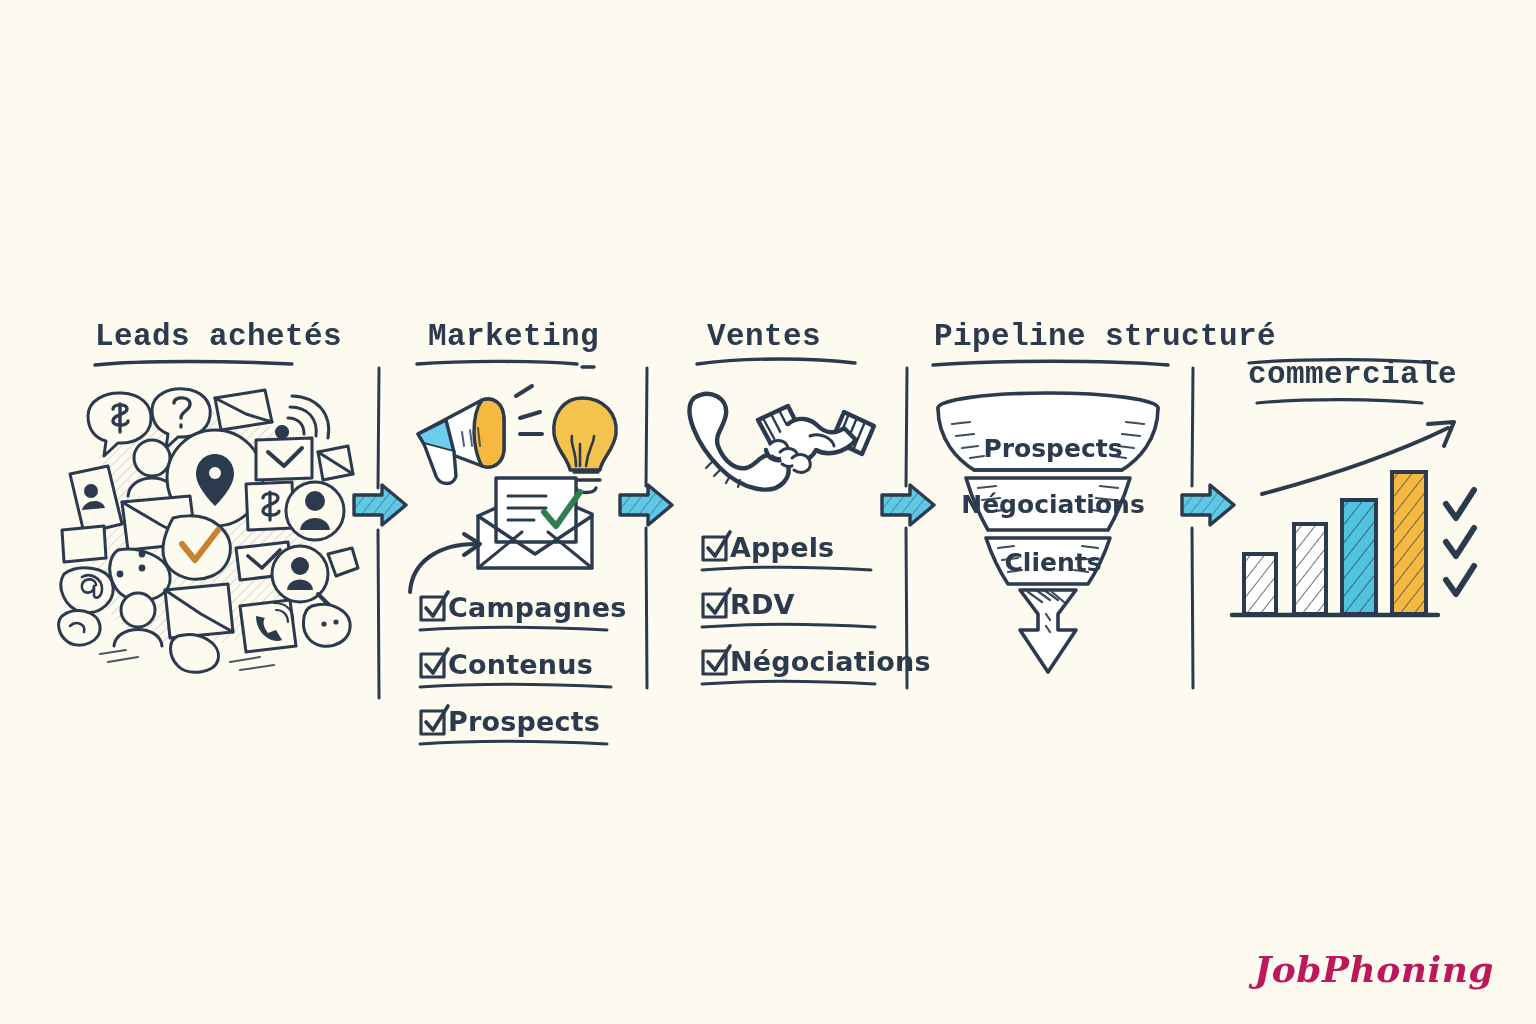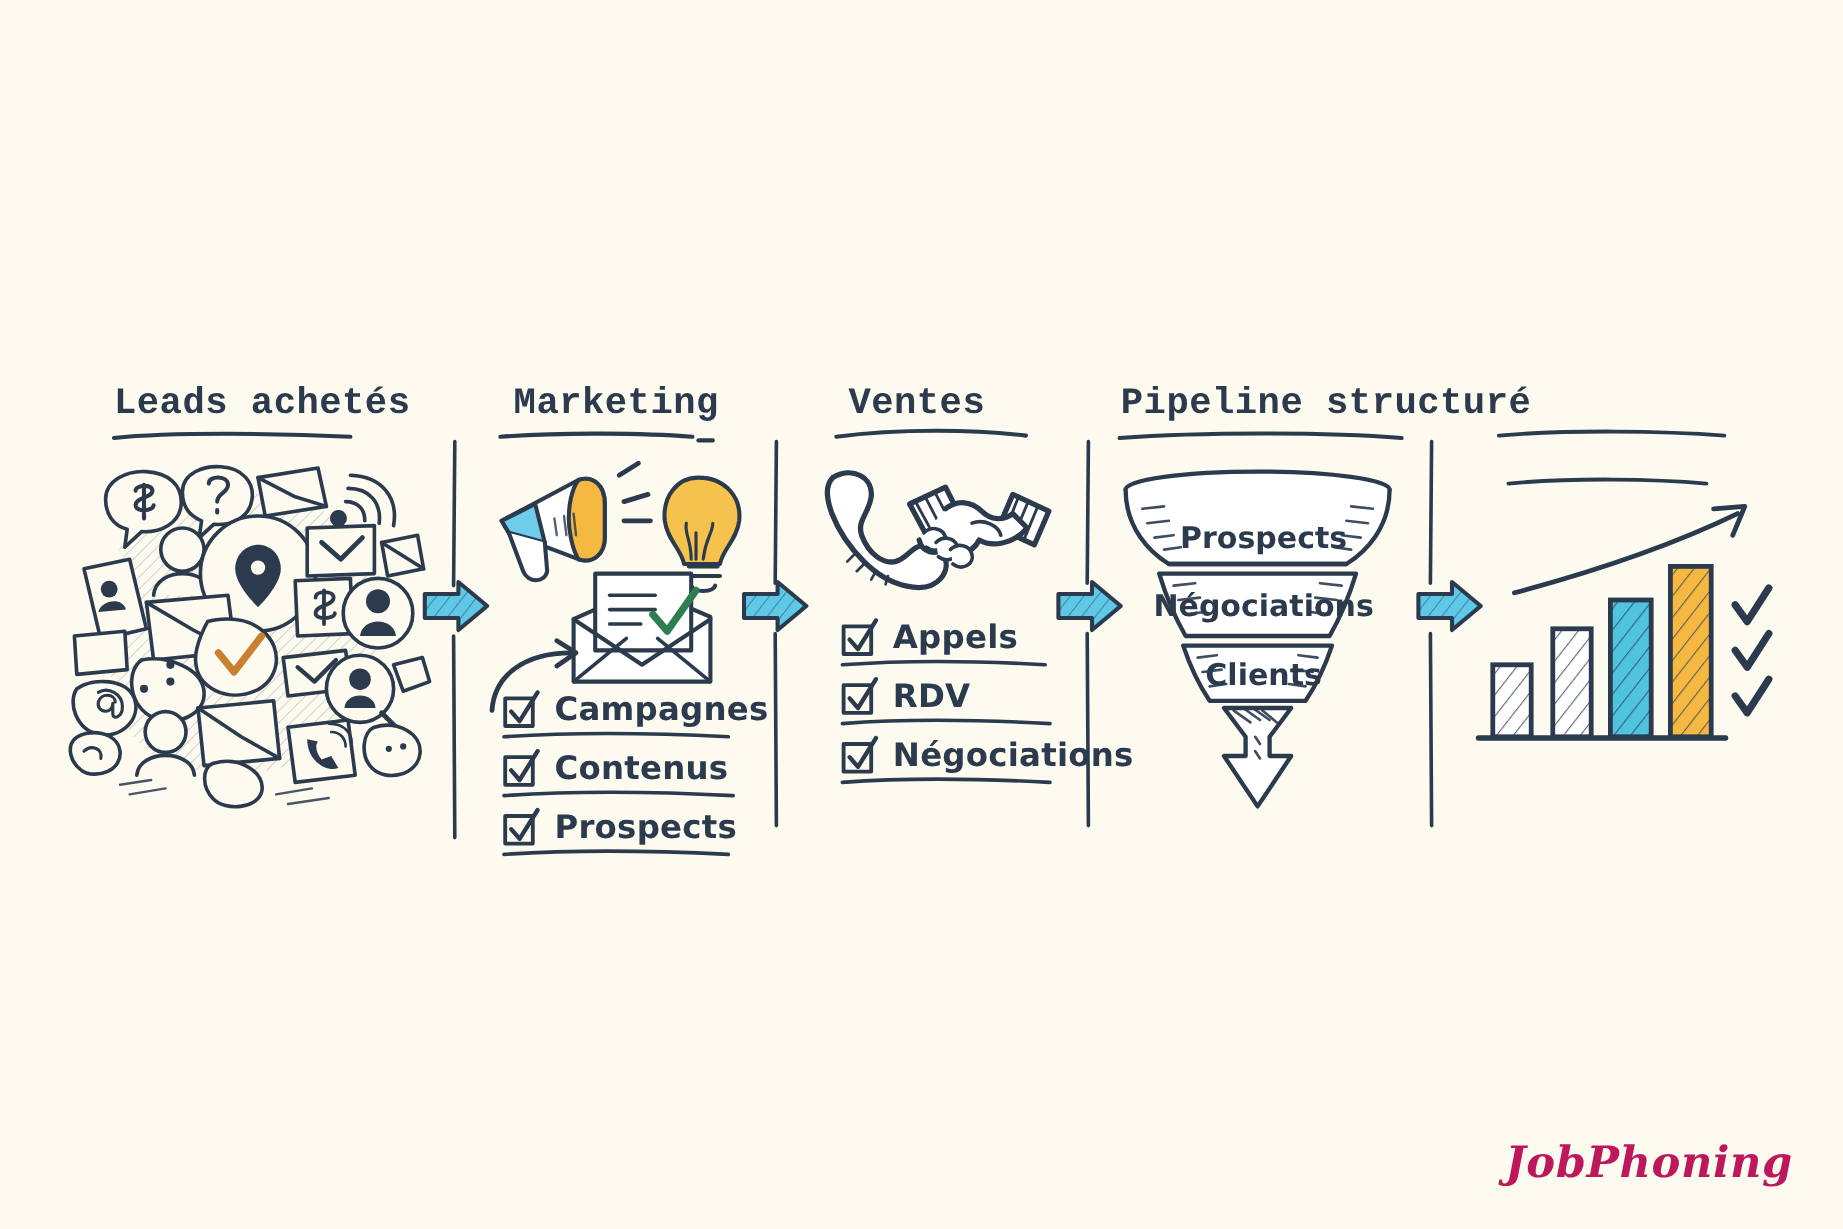--- a/index.html
+++ b/index.html
@@ -28,24 +28,24 @@
     line-height:1.22;
   }
   .col-title.two-line{white-space:normal;width:215px;text-align:center;}
 
   
   .title-rule{position:absolute;}
 
   
   .checklist{position:absolute;}
   .check-row{
-    display:flex;align-items:flex-end;
-    gap:14px;
+    display:flex;align-items:flex-start;
     margin-bottom:4px;
     position:relative;
+    margin-top:16px;
   }
   .check-label{
     color:#2b3a4d;
     font-family:"DejaVu Sans",sans-serif;
     font-weight:600;
     font-size:27px;
     white-space:nowrap;
     letter-spacing:.2px;
   }
   .check-rule{margin-top:-2px;margin-bottom:8px;}
@@ -97,20 +97,21 @@
     <path class="ink" stroke-width="3.4" d="M3 9 C 55 2, 120 3, 161 8"></path>
   </svg>
 
   <div class="col-title" style="left:934px;top:318px;">Pipeline structuré</div>
   <svg class="title-rule" style="left:930px;top:357px;" width="242" height="14">
     <path class="ink" stroke-width="3.4" d="M3 8 C 70 3, 175 3, 238 8"></path>
   </svg>
 
   <div class="col-title two-line" style="left:1248px;top:318px;text-align:left;width:210px;">
     <br>
+    <span>commerciale</span>
   </div>
   <svg class="title-rule" style="left:1246px;top:356px;" width="195" height="12">
     <path class="ink" stroke-width="3.2" d="M3 7 C 60 2, 140 3, 191 7"></path>
   </svg>
   <svg class="title-rule" style="left:1254px;top:396px;" width="172" height="12">
     <path class="ink" stroke-width="3.2" d="M3 7 C 55 2, 125 3, 168 7"></path>
   </svg>
 
   <svg class="divider" style="left:372px;top:368px;" width="14" height="330">
     <path class="ink" stroke-width="3" d="M7 0 L 6 120"></path>

